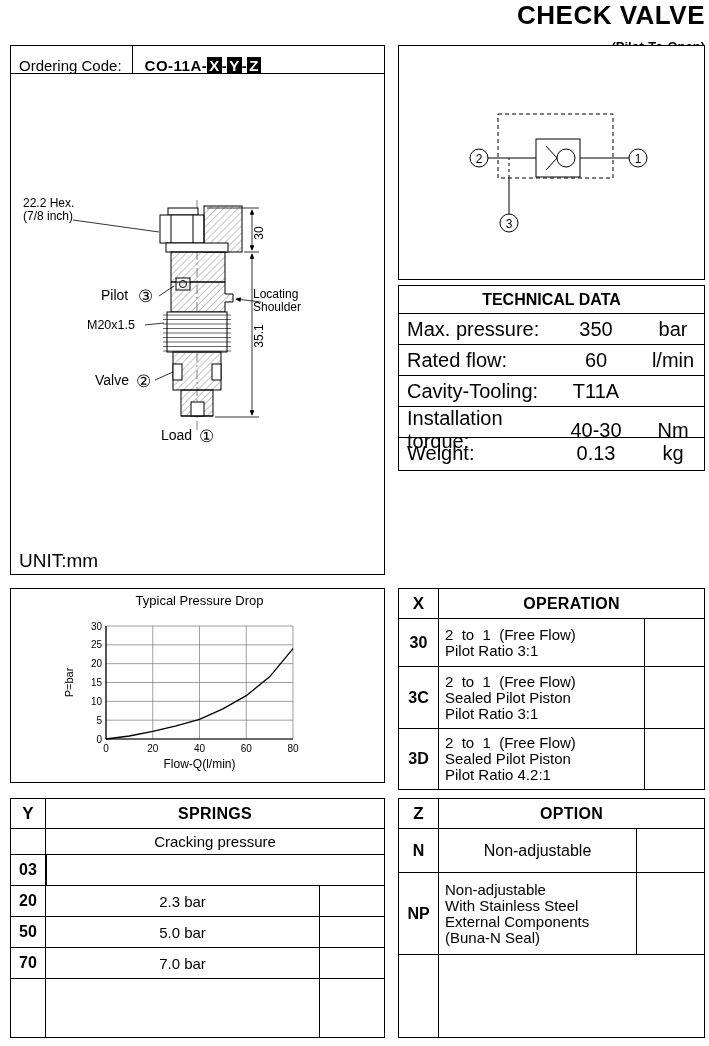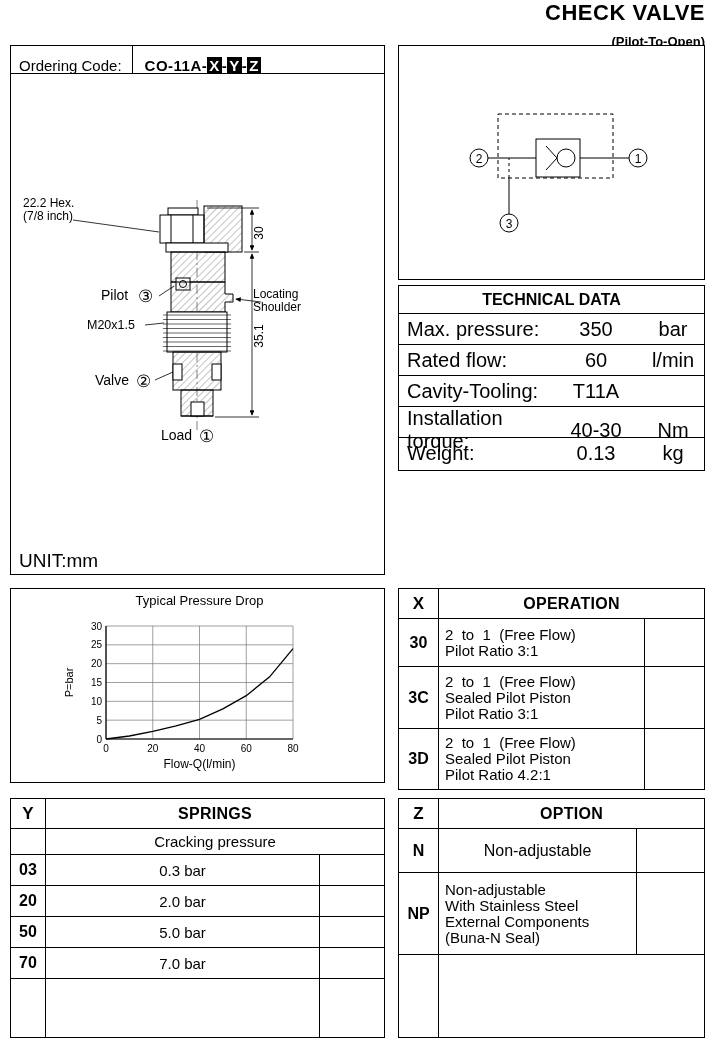--- a/index.html
+++ b/index.html
@@ -4,21 +4,21 @@
 <style>
   *{margin:0;padding:0;box-sizing:border-box}
   html,body{width:709px;height:1046px}
   body{position:relative;background:#fff;color:#000;font-family:"Liberation Sans",sans-serif;overflow:hidden}
   .abs{position:absolute}
   .box{border:1px solid #000;background:#fff}
   svg text{font-family:"Liberation Sans",sans-serif;fill:#000}
 
   
   .title-block{right:4px;top:0;text-align:right}
-  .main-title{font-size:22px;font-weight:bold;letter-spacing:.5px}
+  .main-title{font-size:26px;font-weight:bold;letter-spacing:.5px}
   .sub-title{font-size:13px;font-weight:bold;margin-top:8px}
 
   
   .ordering{left:10px;top:45px;width:375px;height:40px;display:flex;align-items:center}
   .ordering .lbl{font-size:15px;padding:0 10px 0 8px}
   .ordering .div{border-left:1px solid #000;align-self:stretch}
   .ordering .code{font-weight:bold;font-size:15px;padding-left:12px;letter-spacing:.5px}
   .ordering .inv{background:#000;color:#fff;padding:0 2px}
 
   
@@ -284,26 +284,25 @@
   <div class="thead">
     <div class="hcode">Y</div>
     <div class="htitle">SPRINGS</div>
   </div>
   <div class="subhead">
     <div class="sc"></div>
     <div class="st">Cracking pressure</div>
   </div>
   <div class="trow yrow">
     <div class="ccode">03</div>
-    <div class="yval">0.3 bar</div>
     <div class="cfill"></div>
   </div>
   <div class="trow yrow">
     <div class="ccode">20</div>
-    <div class="yval">2.0 bar</div>
+    <div class="yval">2.3 bar</div>
     <div class="cfill"></div>
   </div>
   <div class="trow yrow">
     <div class="ccode">50</div>
     <div class="yval">5.0 bar</div>
     <div class="cfill"></div>
   </div>
   <div class="trow yrow">
     <div class="ccode">70</div>
     <div class="yval">7.0 bar</div>

